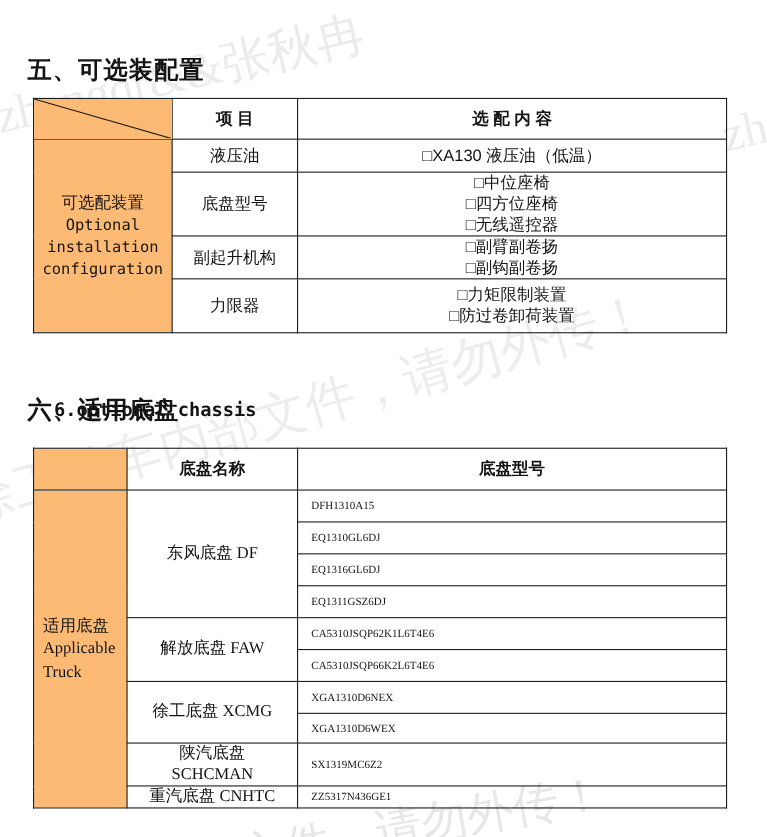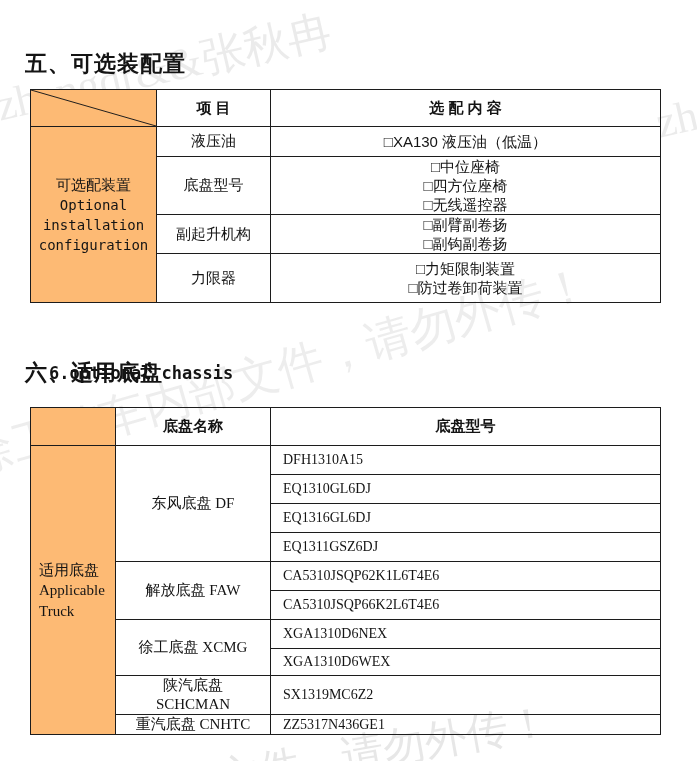--- a/index.html
+++ b/index.html
@@ -72,21 +72,21 @@
   .t2-side .en {
     font-family:"Liberation Serif", serif;
     font-size:15px; display:block; white-space:pre-line; line-height:21px;
   }
   .t2-name {
     font-family:"Liberation Serif", serif;
     font-size:15px; line-height:19px;
   }
   .t2-model {
     font-family:"Liberation Serif", serif;
-    font-size:14px; text-align:left; padding-left:12px;
+    font-size:10px; text-align:left; padding-left:12px;
   }
 </style>
 </head>
 <body>
 
 <div class="page">
 
   <div class="wm wm-a">zhangqr&amp;&amp;张秋冉</div>
   <div class="wm wm-b">zhangqr&amp;&amp;张秋冉</div>
   <div class="wm wm-c">徐工随车内部文件，请勿外传！</div>

